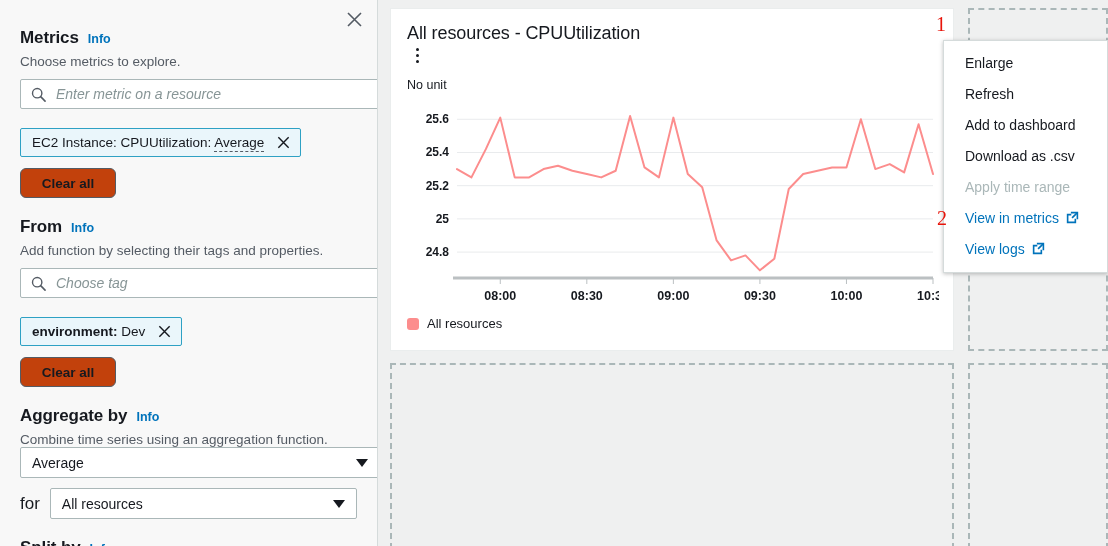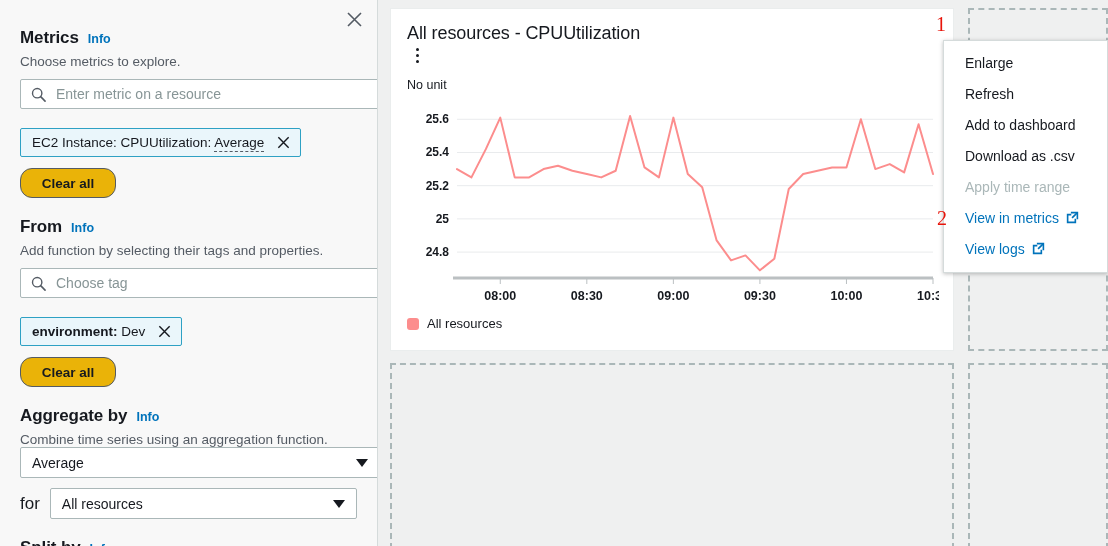--- a/index.html
+++ b/index.html
@@ -62,20 +62,21 @@
     background: #fff;
     border-radius: 2px;
     display: flex; align-items: center;
     padding: 0 10px;
     gap: 10px;
     width: 360px;
   }
   .search-field .mag { flex: 0 0 auto; display:block; color:#545b64; }
   .search-field .ph {
     font-size: 14px; color: #879596;
+    font-style: italic;
   }
 
   .chip {
     margin-top: 19px;
     display: inline-flex; align-items: center;
     height: 29px;
     border: 1px solid #2ea1c4;
     background: #eaf6fb;
     border-radius: 2px;
     padding: 0 9px 0 11px;
@@ -89,22 +90,22 @@
     border-bottom: 1px dashed #545b64;
     padding-bottom: 1px;
   }
   .chip-x { cursor: pointer; color: #16191f; display:flex; align-items:center; }
 
   .clear-btn {
     margin-top: 11px;
     height: 30px;
     min-width: 96px;
     border: 1px solid #545b64;
-    background: #eab308;
-    border-radius: 12px;
+    background: #c2410c;
+    border-radius: 6px;
     font-family: "Liberation Sans", sans-serif;
     font-size: 13.5px; font-weight: bold; color: #16191f;
     cursor: pointer;
     padding: 0 14px;
   }
 
   .select-row { display: flex; align-items: center; gap: 10px; margin-top: 10px; }
   .select-label { font-size: 17px; color: #16191f; }
   .select {
     height: 31px;

